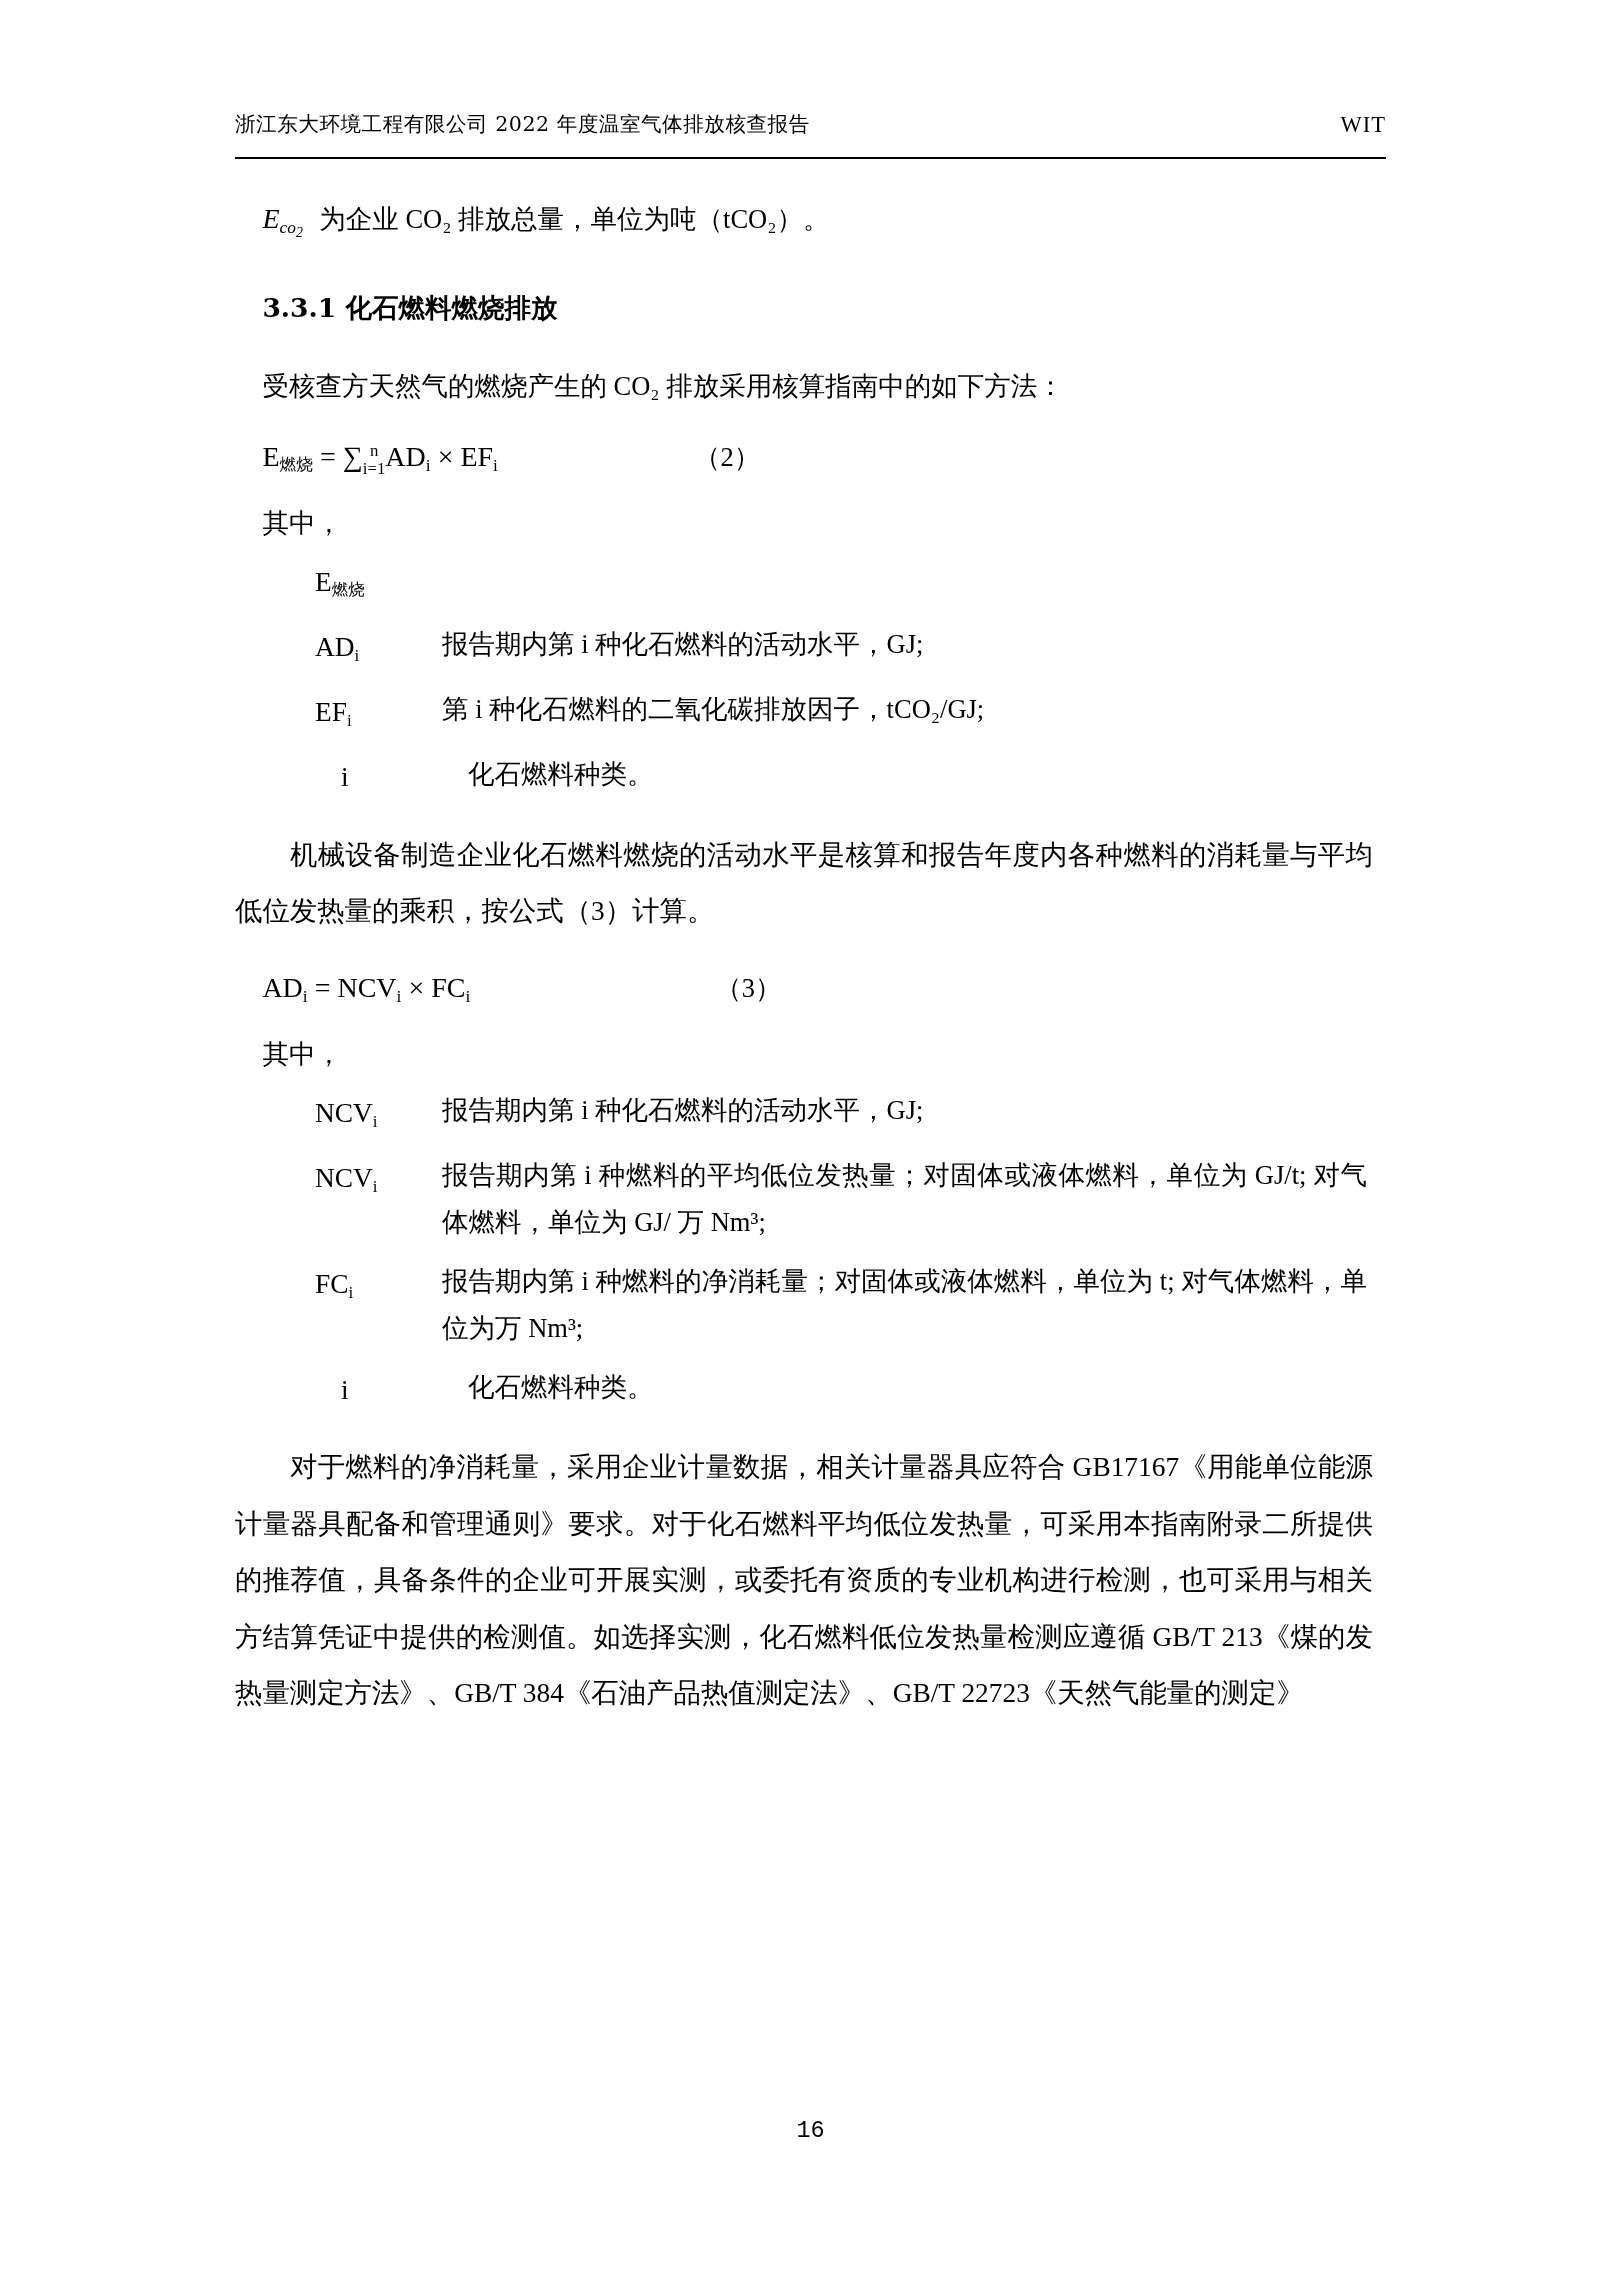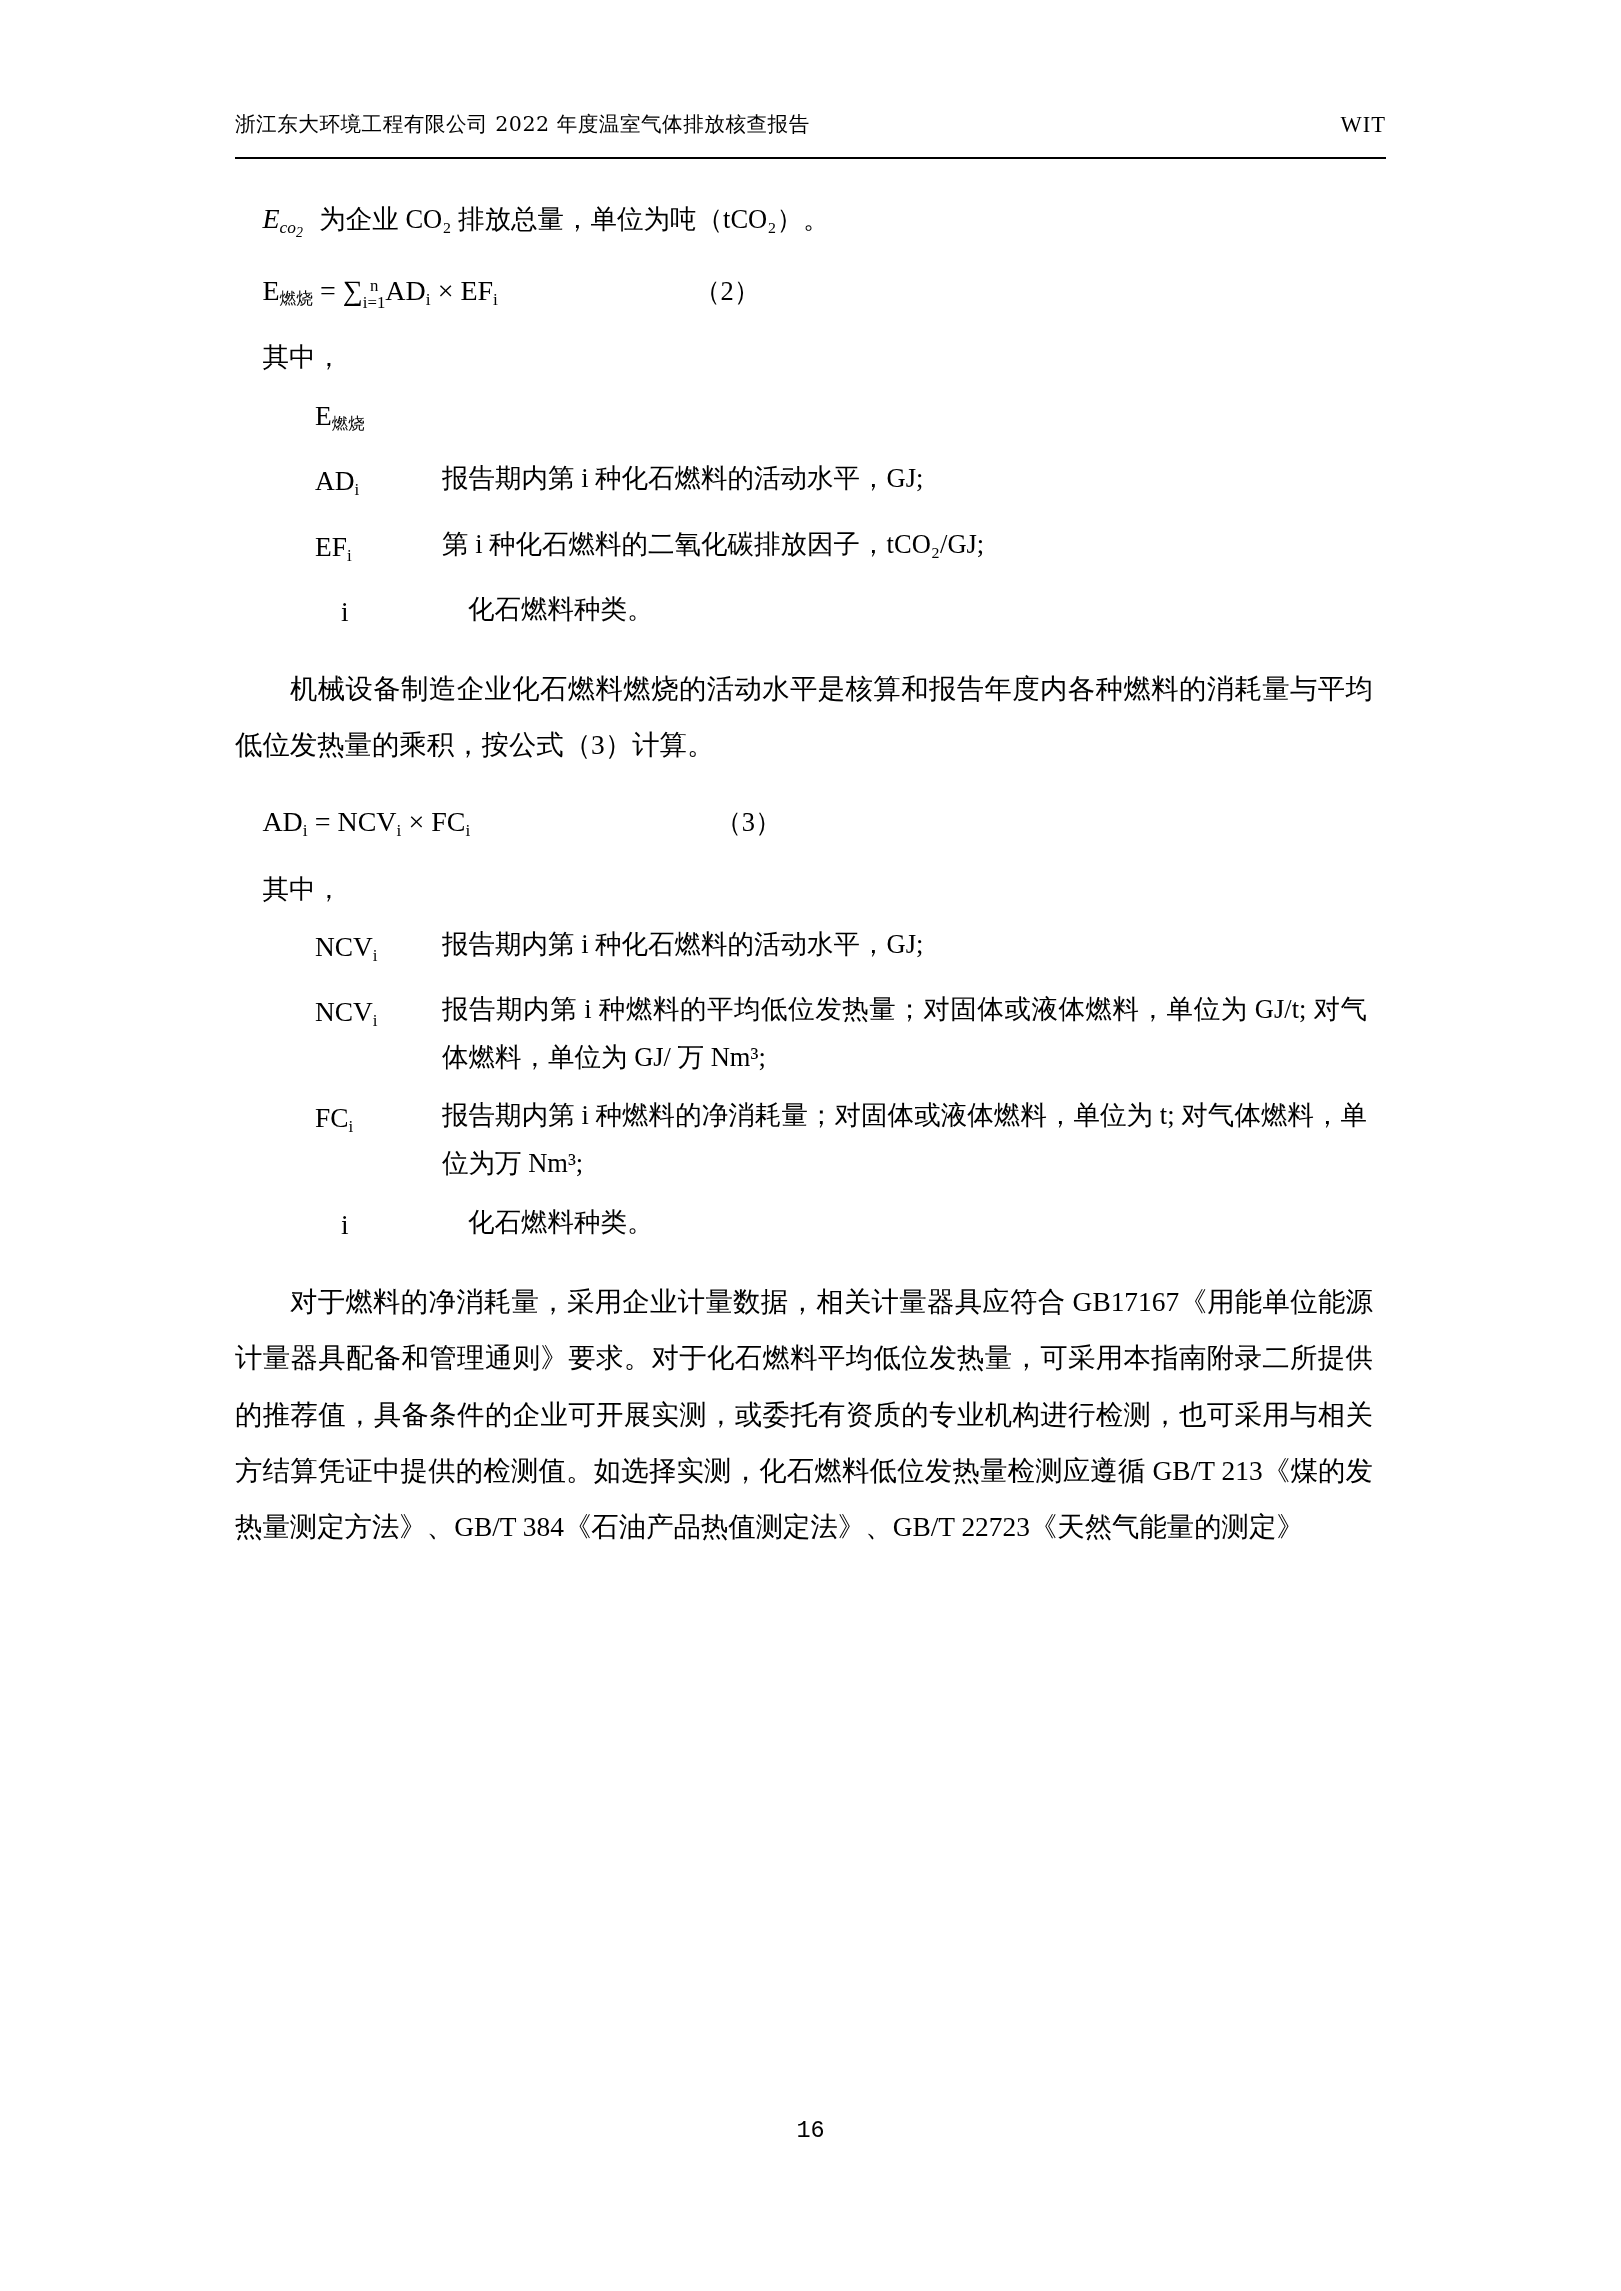--- a/index.html
+++ b/index.html
@@ -159,21 +159,23 @@
   </div>
   <div class="header-rule"></div>
 
   <div class="content">
 
     <div class="para line-block" style="margin-top:0;">
       <span class="mono-ital" style="font-size:28px;">E<sub style="font-style:italic;">co<sub style="font-size:0.8em;">2</sub></sub></span>
       <span style="margin-left:9.8px;">为企业 CO₂ 排放总量，单位为吨（tCO₂）。</span>
     </div>
 
-
+    <div class="heading">3.3.1 化石燃料燃烧排放</div>
+
+    <div class="para line-block">受核查方天然气的燃烧产生的 CO₂ 排放采用核算指南中的如下方法：</div>
 
     <div class="formula-row">
       <span class="formula">
         E<span class="sub-cjk">燃烧</span> = ∑<span style="display:inline-block;vertical-align:middle;font-size:0.60em;line-height:1.02;text-align:center;">
           <span style="display:block;">n</span><span style="display:block;">i=1</span>
         </span>AD<sub>i</sub> × EF<sub>i</sub>
       </span>
       <span class="formula-num">（2）</span>
     </div>
 

